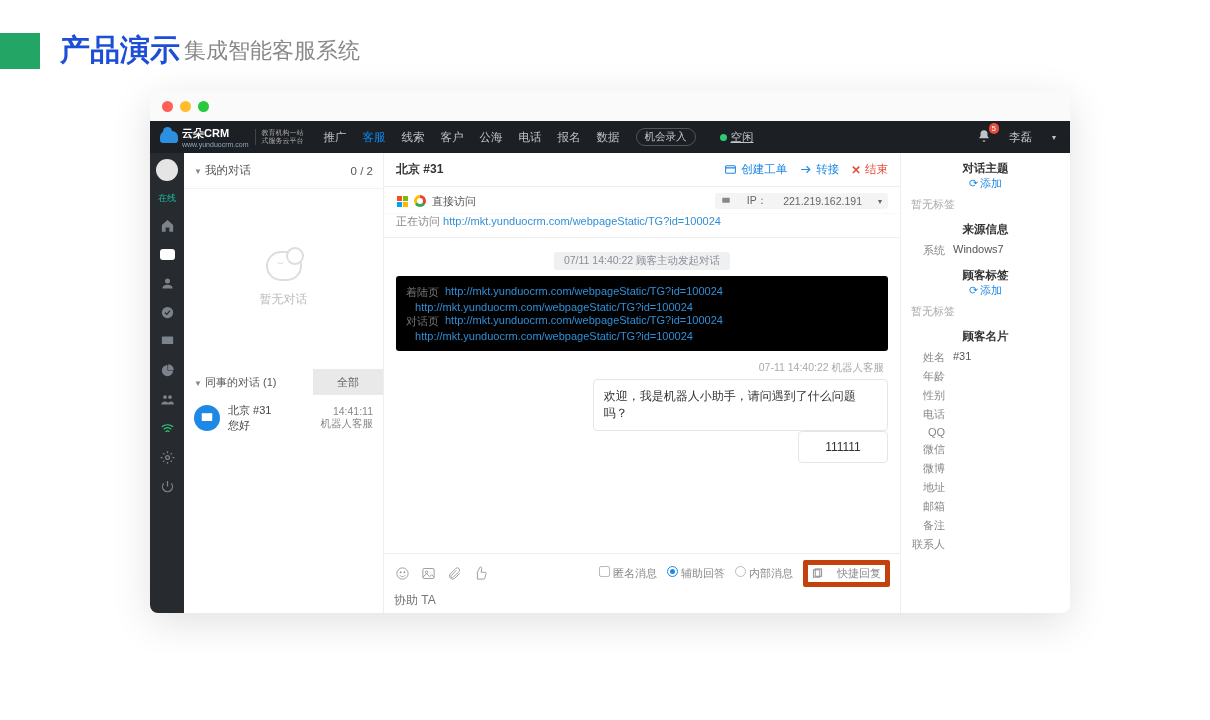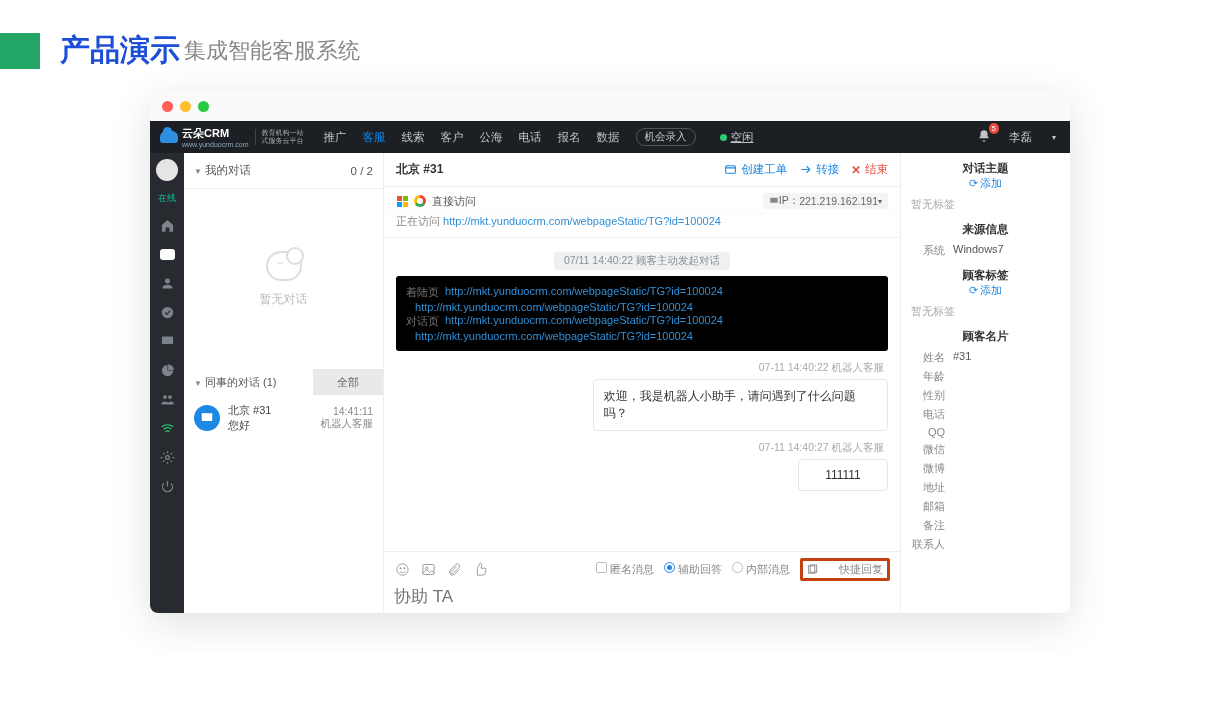--- a/index.html
+++ b/index.html
@@ -75,21 +75,21 @@
   .c2-act { display:flex; align-items:center; gap:4px; cursor:pointer; font-size:11.5px; padding:0 6px; }
   .c2-act.blue { color:#1e88e5; }
   .c2-act.red { color:#e74c3c; }
   .c2-act .x { font-weight:700; }
   .c2-info { padding:6px 12px 4px; font-size:11px; color:#555; display:flex; align-items:center; gap:6px; border-bottom:1px solid #fafafa; }
   .c2-info .win { width:12px; height:12px; display:inline-flex; flex-wrap:wrap; }
   .c2-info .win span { width:5px; height:5px; margin:0.5px; }
   .c2-info .win .a{background:#f25022}.c2-info .win .b{background:#7fba00}.c2-info .win .c{background:#00a4ef}.c2-info .win .d{background:#ffb900}
   .c2-info .chrome { width:12px; height:12px; border-radius:50%; background:conic-gradient(#ea4335 0 120deg,#34a853 120deg 240deg,#fbbc05 240deg 360deg); position:relative; }
   .c2-info .chrome:after{content:"";position:absolute;inset:3px;border-radius:50%;background:#fff;}
-  .c2-info .ip-pill { margin-left:auto; background:#f4f4f4; border-radius:3px; padding:1px 6px; font-size:10.5px; color:#666; display:flex; align-items:center; gap:0; }
+  .c2-info .ip-pill { margin-left:auto; background:#f4f4f4; border-radius:3px; padding:1px 6px; font-size:10.5px; color:#666; display:flex; align-items:center; gap:16px; }
   .c2-url { padding:0 12px 8px; font-size:11px; color:#888; border-bottom:1px solid #f0f0f0; }
   .c2-url a { color:#2f8fd8; text-decoration:none; }
 
   .chat { flex:1; overflow:auto; padding:8px 12px; }
   .sys-pill { width:fit-content; margin:6px auto; background:#eef0f2; color:#8a8f95; font-size:10.5px; padding:2px 10px; border-radius:3px; }
   .link-card { background:#000000; border-radius:3px; padding:8px 10px; font-size:11px; }
   .link-card .row { display:flex; gap:6px; margin:1px 0; }
   .link-card .lab { color:#777; white-space:nowrap; }
   .link-card a { color:#2f8fd8; text-decoration:none; }
   .msg-meta { text-align:right; font-size:10.5px; color:#aaa; margin:10px 4px 4px; }
@@ -98,23 +98,23 @@
   .composer { border-top:1px solid #eee; display:flex; flex-direction:column; }
   .comp-tools { display:flex; align-items:center; gap:10px; padding:6px 10px; color:#888; font-size:11px; }
   .comp-tools .ti { width:16px; height:16px; display:flex; align-items:center; justify-content:center; cursor:pointer; }
   .comp-tools .ti svg { width:15px; height:15px; fill:none; stroke:#999; stroke-width:1.5; }
   .comp-tools .optgrp { margin-left:auto; display:flex; gap:10px; align-items:center; }
   .opt { display:flex; align-items:flex-start; gap:3px; cursor:pointer; }
   .opt .chk { width:11px; height:11px; border:1px solid #bbb; border-radius:2px; }
   .opt .rad { width:11px; height:11px; border:1px solid #bbb; border-radius:50%; }
   .opt.on .rad { border-color:#1e88e5; }
   .opt.on .rad:after { content:""; display:block; width:5px; height:5px; margin:2px; border-radius:50%; background:#1e88e5; }
-  .quick { display:flex; align-items:center; gap:21px; border:3px solid #c2410c; border-radius:2px; padding:1px 4px; cursor:pointer; }
+  .quick { display:flex; align-items:center; gap:14px; border:5px solid #c2410c; border-radius:2px; padding:1px 4px; cursor:pointer; }
   .comp-area { padding:0 10px 6px; }
-  .comp-area input { border:none; outline:none; font-size:17px; width:100%; color:#aaa; }
+  .comp-area input { border:none; outline:none; font-size:12px; width:100%; color:#aaa; }
   .comp-send { display:flex; justify-content:flex-end; padding:0 10px 8px; }
   .send-btn { background:#1e88e5; color:#fff; border:none; border-radius:3px; padding:4px 14px; font-size:12px; cursor:pointer; }
 
   .col3 { width:170px; border-left:1px solid #eee; padding:8px 10px; font-size:11.5px; color:#555; overflow:auto; }
   .c3-sec { margin-bottom:10px; }
   .c3-head { display:flex; align-items:center; justify-content:space-between; font-weight:600; color:#333; margin-bottom:6px;flex-direction:column; }
   .c3-add { color:#1e88e5; font-weight:400; font-size:11px; cursor:pointer; display:flex; align-items:center; gap:2px; }
   .c3-muted { color:#aaa; font-size:11px; }
   .kv { display:flex; gap:8px; margin:4px 0; font-size:11px; }
   .kv .k { width:34px; text-align:right; color:#888; }
@@ -327,21 +327,20 @@
                 <span class="lab">对话页</span>
                 <a>http://mkt.yunduocrm.com/webpageStatic/TG?id=100024</a>
               </div>
             <div class="row">
                 <span class="lab">&nbsp;</span>
                 <a>http://mkt.yunduocrm.com/webpageStatic/TG?id=100024</a>
               </div>
           </div>
           <div class="msg-meta">07-11 14:40:22   机器人客服</div>
           <div class="bubble-r">欢迎，我是机器人小助手，请问遇到了什么问题吗？</div>
-          <div class="msg-meta">07-11 14:40:27   机器人客服</div>
           <div class="bubble-r" style="max-width:90px;text-align:center">111111</div>
         </div>
 
         <div class="composer">
           <div class="comp-tools">
             <span class="ti">
                 <svg viewBox="0 0 24 24">
                   <circle cx="12" cy="12" r="9"></circle>
                   <circle cx="9" cy="10" r="1" fill="#999"></circle>
                   <circle cx="15" cy="10" r="1" fill="#999"></circle>

